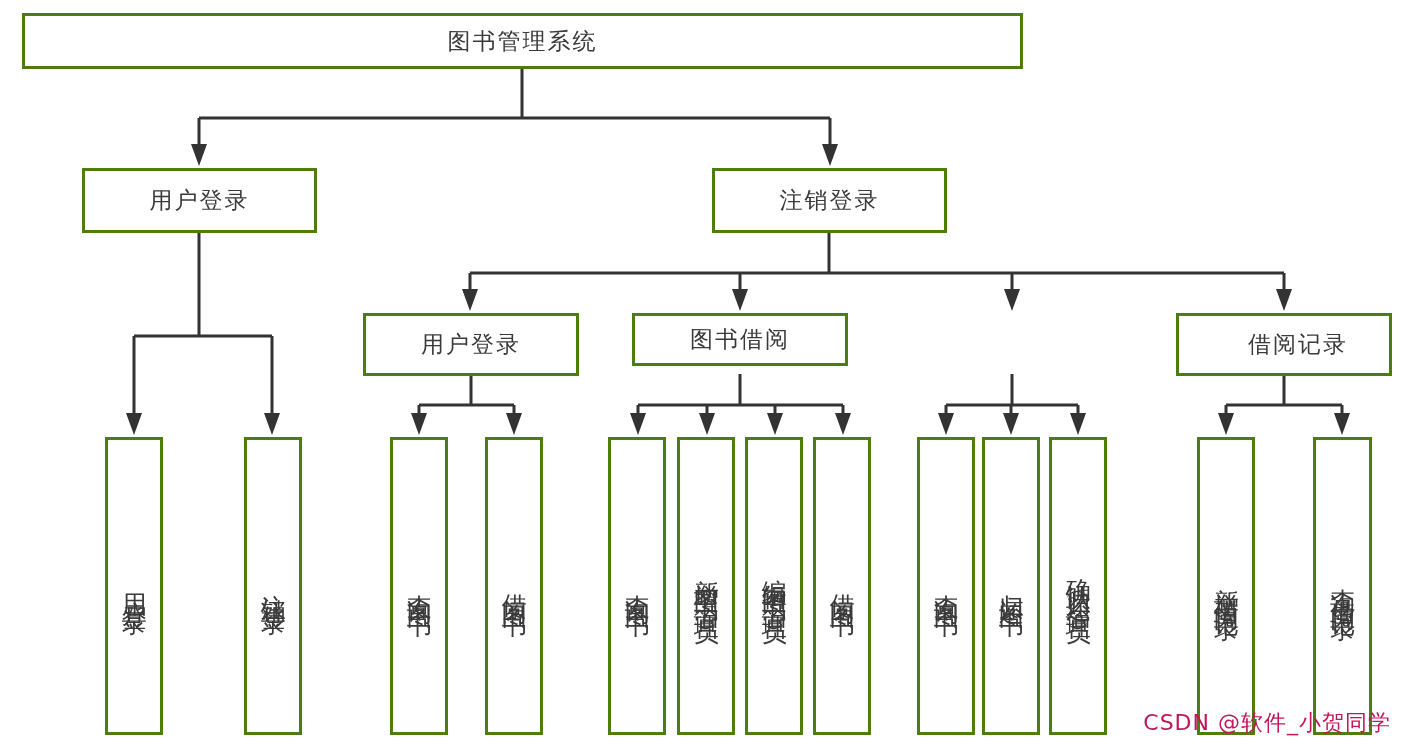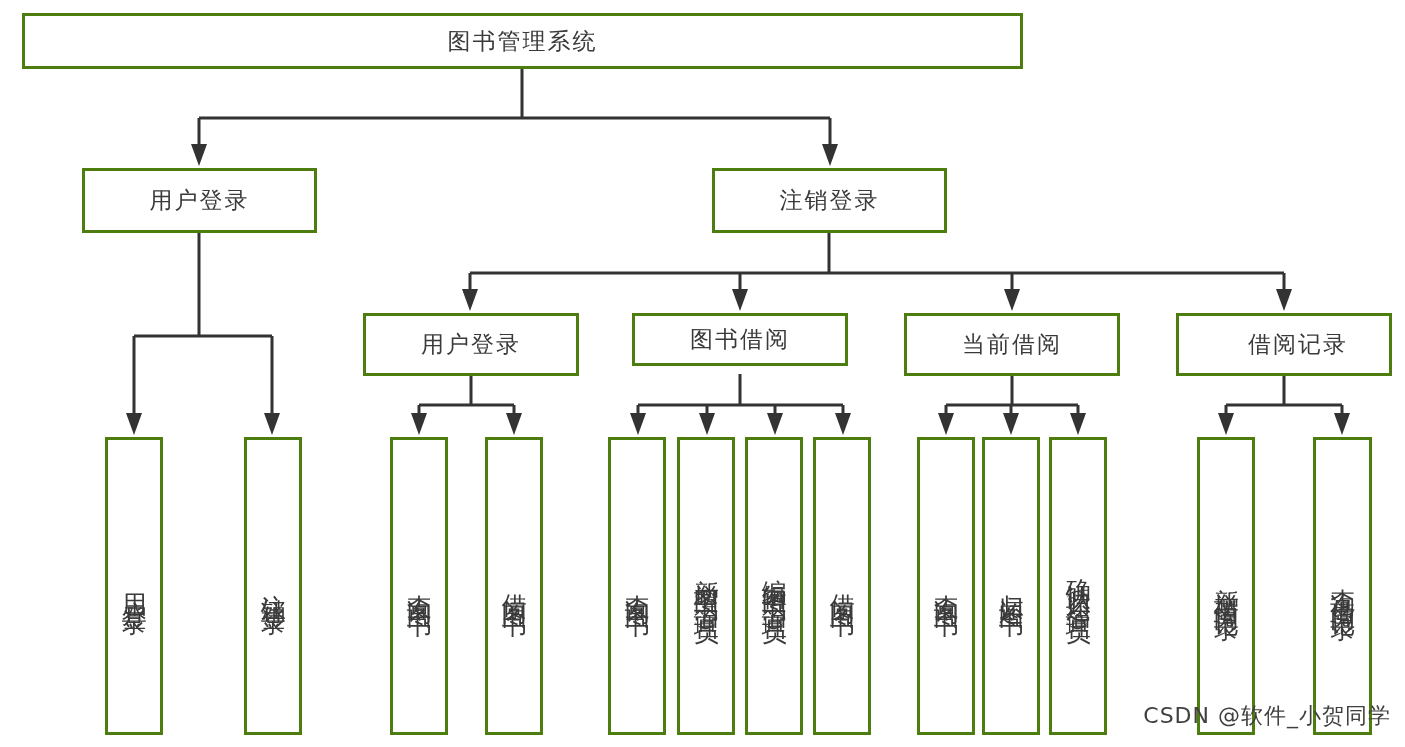--- a/index.html
+++ b/index.html
@@ -45,24 +45,24 @@
     writing-mode: vertical-rl;
     text-orientation: mixed;
     font-size: 25px;
     letter-spacing: 6px;
     line-height: 1.1;
     color: #3a3a3a;
   }
   .watermark {
     position: absolute;
     right: 14px;
-    bottom: 16px;
+    bottom: 9px;
     font-size: 22px;
     letter-spacing: 1px;
-    color: #404040;
+    color: #be185d;
     z-index: 5;
     white-space: nowrap;
   }
 </style>
 </head>
 <body>
 
 <div class="canvas">
 
   <svg class="wires" width="1405" height="747" viewBox="0 0 1405 747">
@@ -103,21 +103,20 @@
     </g>
   </svg>
 
   <div class="node hnode" style="left:22px; top:13px; width:1001px; height:56px;">图书管理系统</div>
 
   <div class="node hnode" style="left:82px; top:168px; width:235px; height:65px;">用户登录</div>
   <div class="node hnode" style="left:712px; top:168px; width:235px; height:65px;">注销登录</div>
 
   <div class="node hnode" style="left:363px; top:313px; width:216px; height:63px;">用户登录</div>
   <div class="node hnode" style="left:632px; top:313px; width:216px; height:53px;">图书借阅</div>
-  <div class="node hnode" style="left:904px; top:313px; width:216px; height:63px;">当前借阅</div>
   <div class="node hnode" style="left:1176px; top:313px; width:216px; height:63px;padding-left:28px;">借阅记录</div>
 
   <div class="node leaf" style="left:105px; top:437px; width:58px; height:298px;">
     <span>用户登录</span>
   </div>
   <div class="node leaf" style="left:244px; top:437px; width:58px; height:298px;">
     <span>注销登录</span>
   </div>
 
   <div class="node leaf" style="left:390px; top:437px; width:58px; height:298px;">

